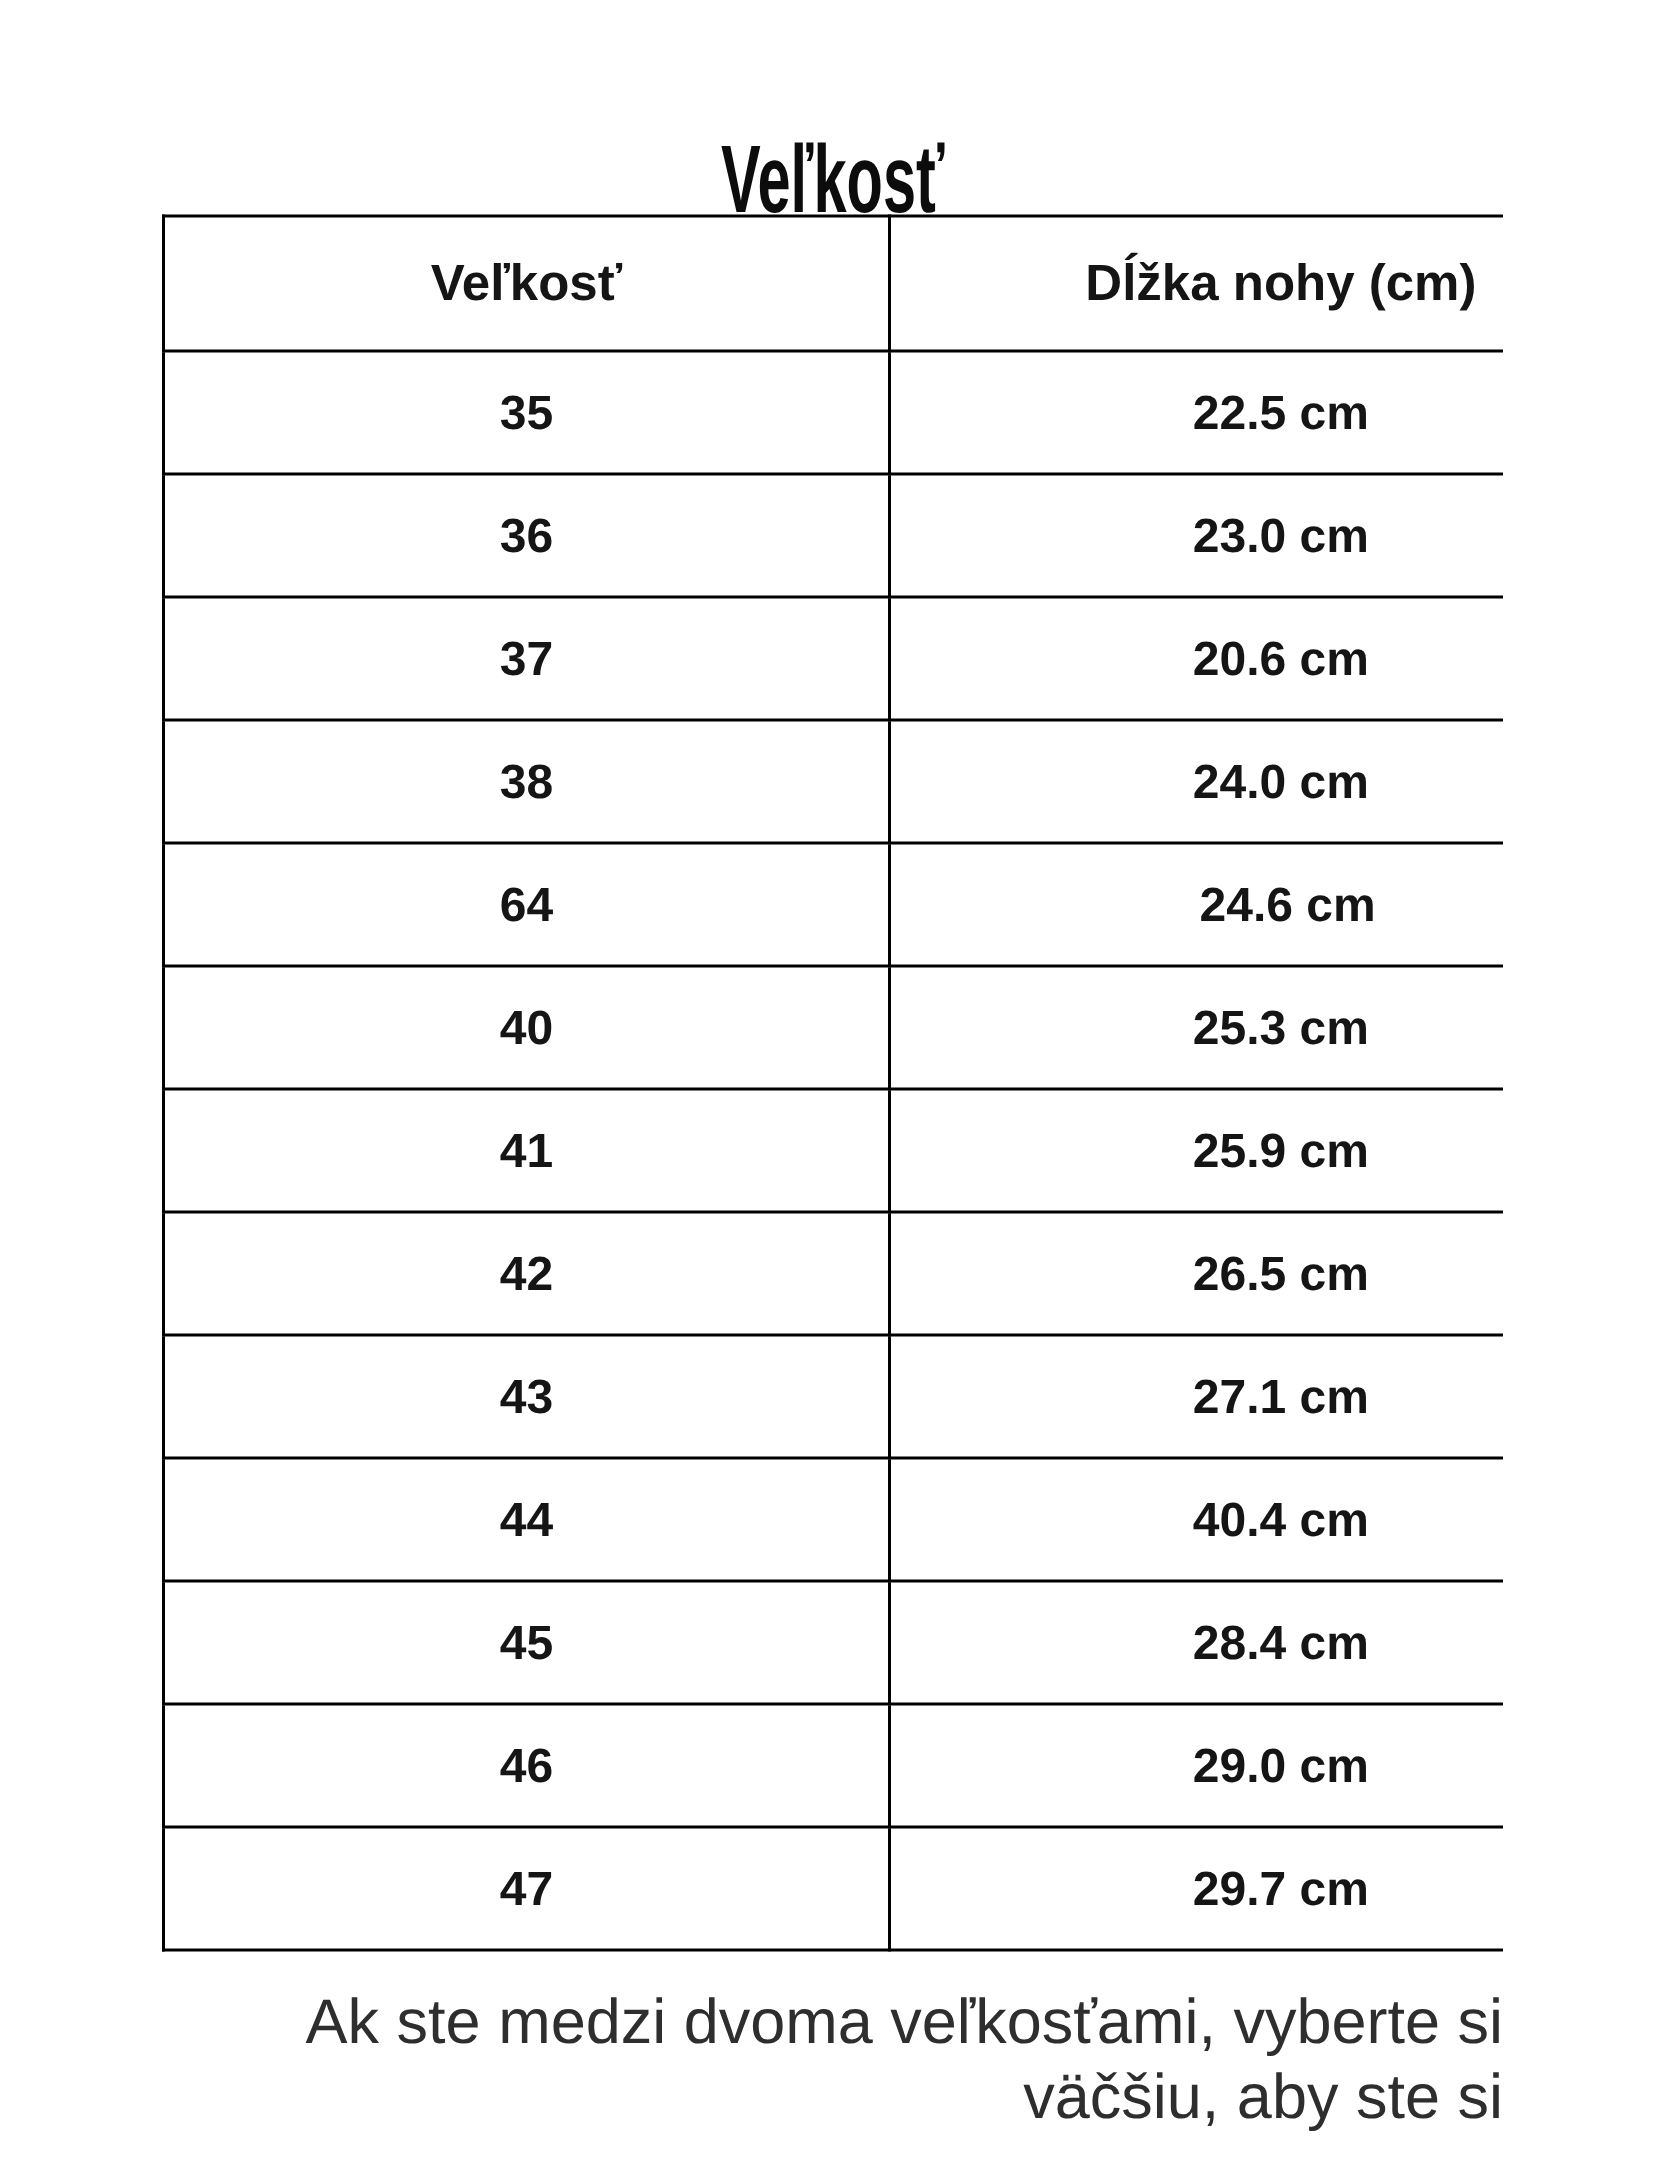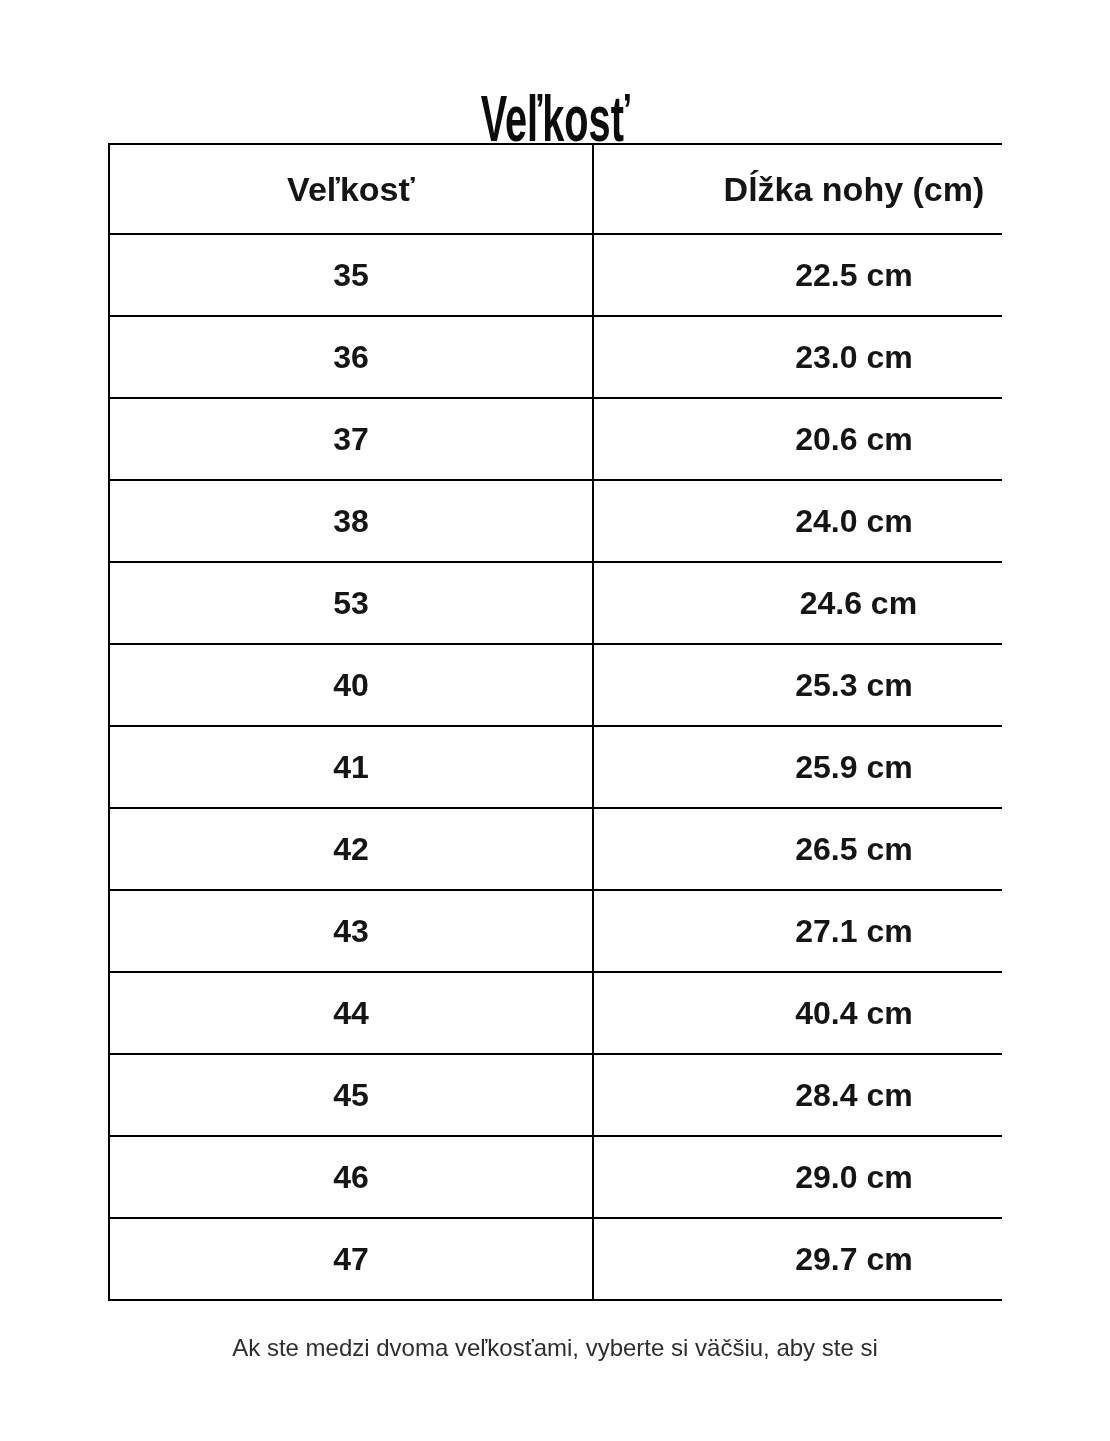--- a/index.html
+++ b/index.html
@@ -56,22 +56,22 @@
   }
   .size-table td {
     height: 78px;
     font-size: 32px;
     font-weight: 700;
     color: #151515;
     margin-left: 20px;
   }
   .footer-note {
     margin-top: 22px;
-    text-align: center;
-    font-size: 24px;
+    text-align: right;
+    font-size: 42px;
     line-height: 50px;
     font-weight: 400;
     color: #2e2e2e;
   }
 </style>
 </head>
 <body>
 
 <div class="page">
 
@@ -101,21 +101,21 @@
       </tr>
       <tr>
         <td>37</td>
         <td>20.6 cm</td>
       </tr>
       <tr>
         <td>38</td>
         <td>24.0 cm</td>
       </tr>
       <tr>
-        <td>53</td>
+        <td>64</td>
         <td>&nbsp;24.6 cm</td>
       </tr>
       <tr>
         <td>40</td>
         <td>25.3 cm</td>
       </tr>
       <tr>
         <td>41</td>
         <td>25.9 cm</td>
       </tr>

